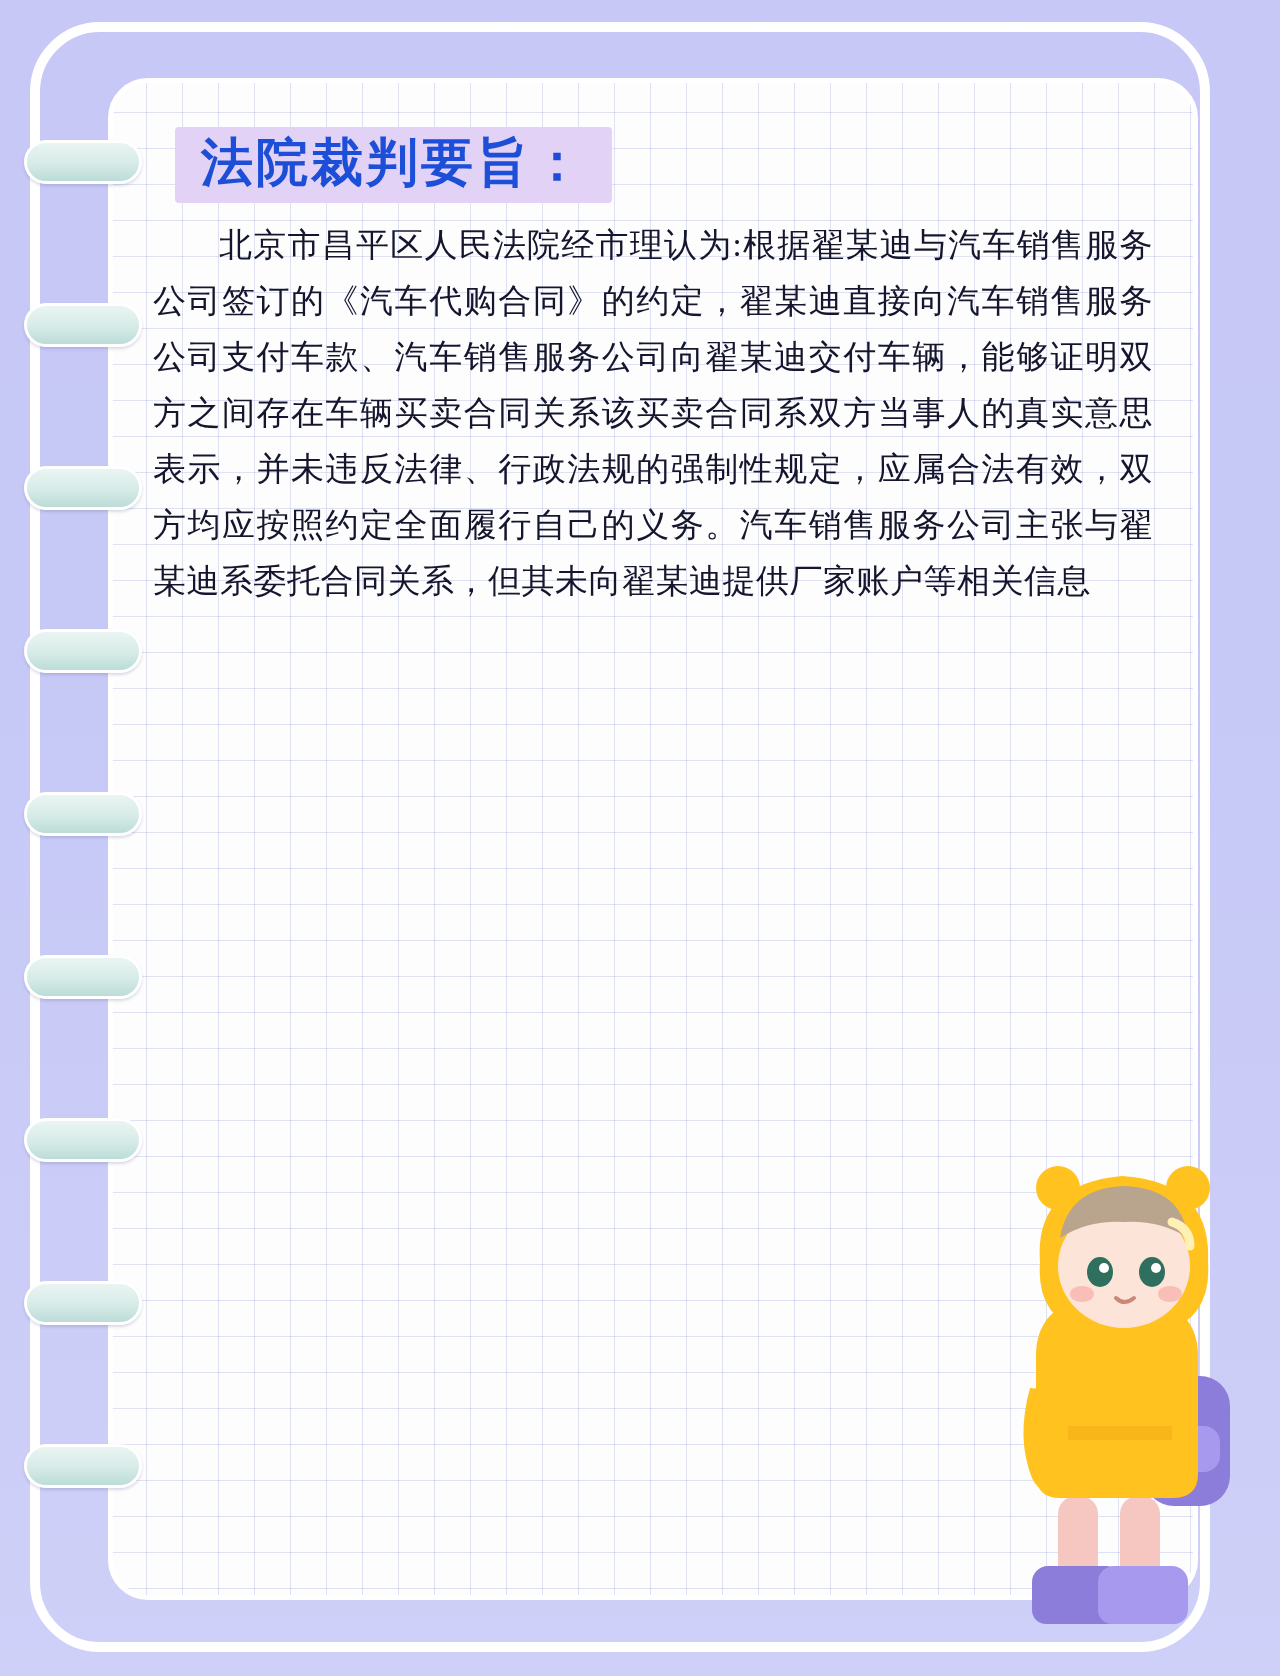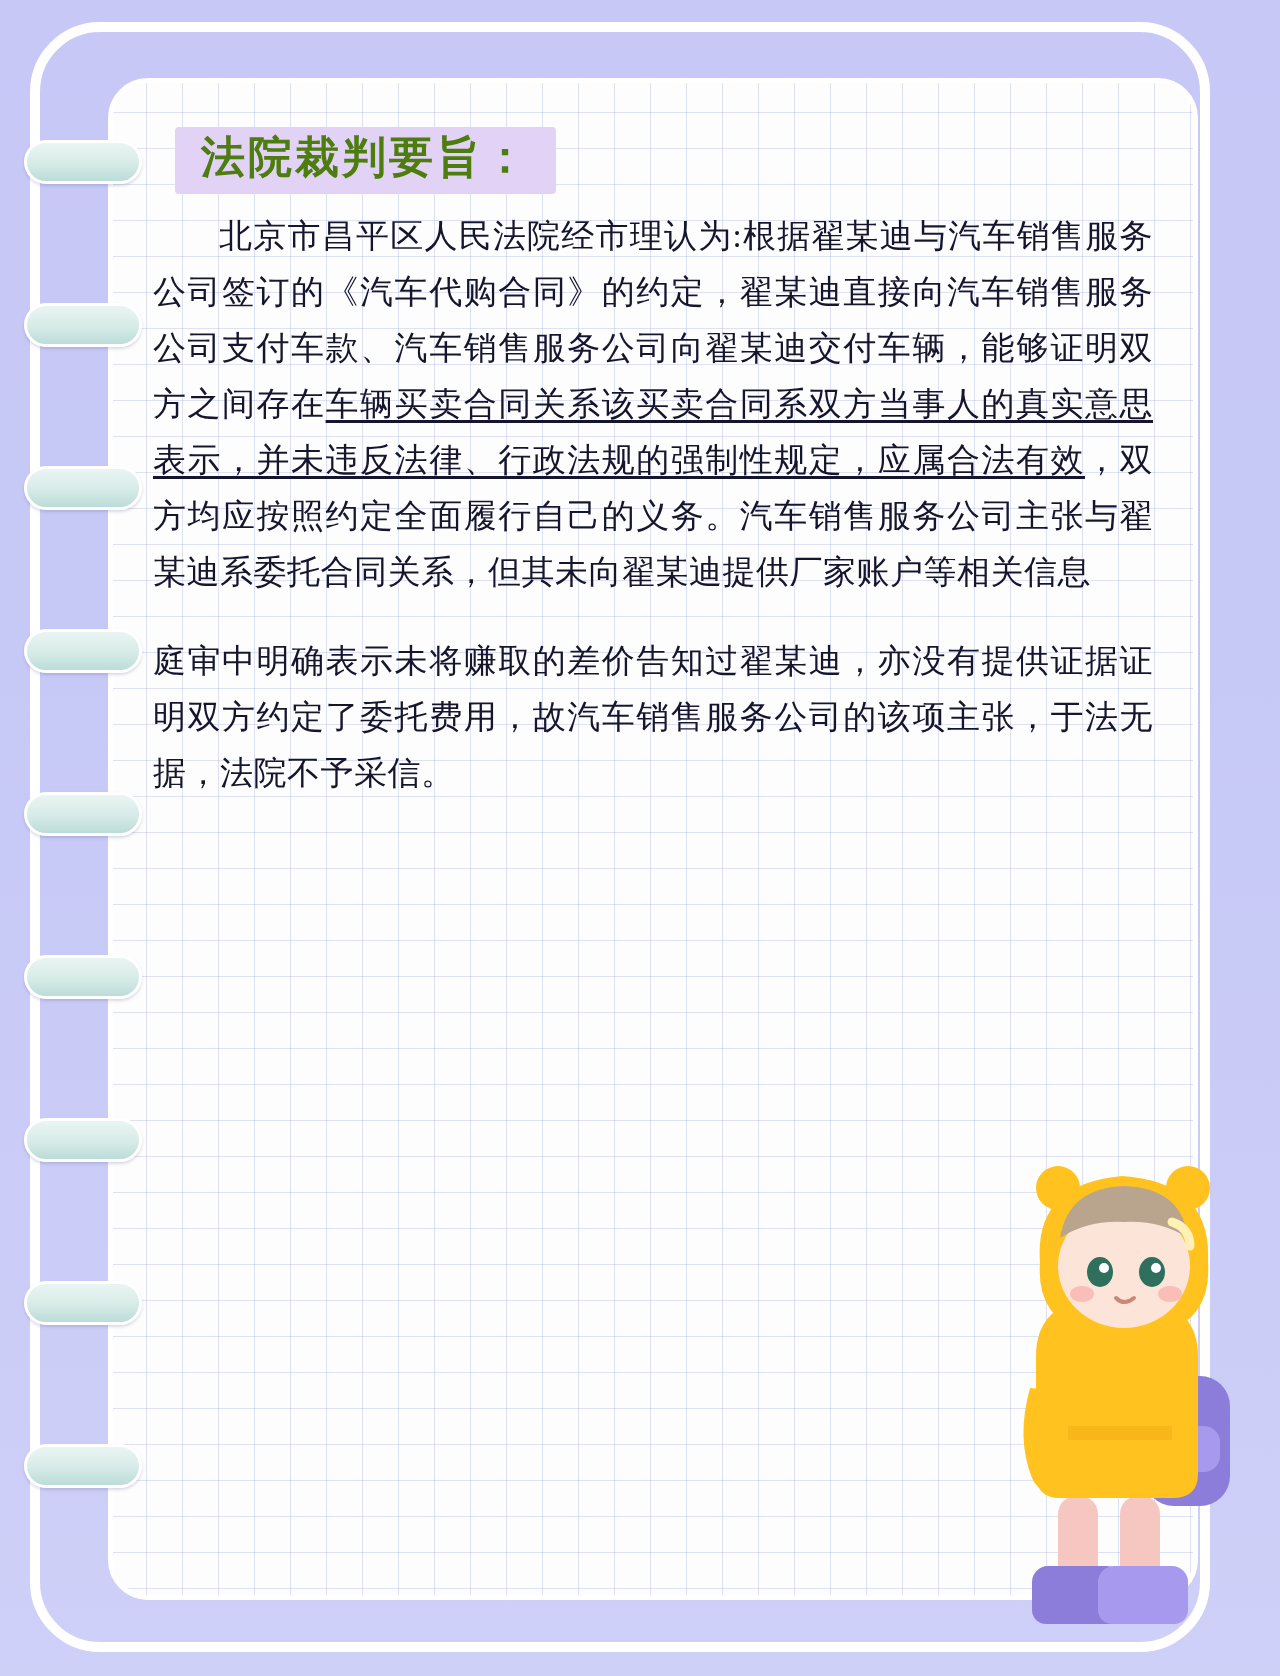--- a/index.html
+++ b/index.html
@@ -82,39 +82,39 @@
   }
 
   #title-wrap {
     display: inline-block;
     background: #e2d2f6;
     padding: 6px 26px 10px 26px;
     border-radius: 4px;
     margin-left: 22px;
   }
   #title {
-    font-size: 44px;
+    font-size: 52px;
     font-weight: bold;
-    color: #4d7c0f;
+    color: #1d4ed8;
     letter-spacing: 3px;
     line-height: 1.15;
     white-space: nowrap;
   }
 
   .para {
     margin-top: 14px;
     font-size: 33px;
     line-height: 56px;
     color: #15162e;
     letter-spacing: 0.5px;
     text-align: justify;
     word-break: break-all;
   }
   .para.indent { text-indent: 66px; }
-  .para .u { text-decoration: underline; text-underline-offset: 5px; }
+  .para .u { text-underline-offset: 5px; }
 
   
   #mascot {
     position: absolute;
     right: 24px;
     bottom: 30px;
     width: 260px;
     height: 520px;
     pointer-events: none;
   }
@@ -128,21 +128,20 @@
 
 <div id="paper">
   <div id="grid"></div>
 
   <div id="content">
     <div id="title-wrap">
       <div id="title">法院裁判要旨：</div>
     </div>
 
     <p class="para indent">北京市昌平区人民法院经市理认为:根据翟某迪与汽车销售服务公司签订的《汽车代购合同》的约定，翟某迪直接向汽车销售服务公司支付车款、汽车销售服务公司向翟某迪交付车辆，能够证明双方之间存在<span class="u">车辆买卖合同关系该买卖合同系双方当事人的真实意思表示，并未违反法律、行政法规的强制性规定，应属合法有效</span>，双方均应按照约定全面履行自己的义务。汽车销售服务公司主张与翟某迪系委托合同关系，但其未向翟某迪提供厂家账户等相关信息</p>
-    <p class="para">庭审中明确表示未将赚取的差价告知过翟某迪，亦没有提供证据证明双方约定了委托费用，故汽车销售服务公司的该项主张，于法无据，法院不予采信。</p>
   </div>
 </div>
 
 <div id="rings">
     <div class="ring" style="top: 140px;"></div>
     <div class="ring" style="top: 303px;"></div>
     <div class="ring" style="top: 466px;"></div>
     <div class="ring" style="top: 629px;"></div>
     <div class="ring" style="top: 792px;"></div>
     <div class="ring" style="top: 955px;"></div>

